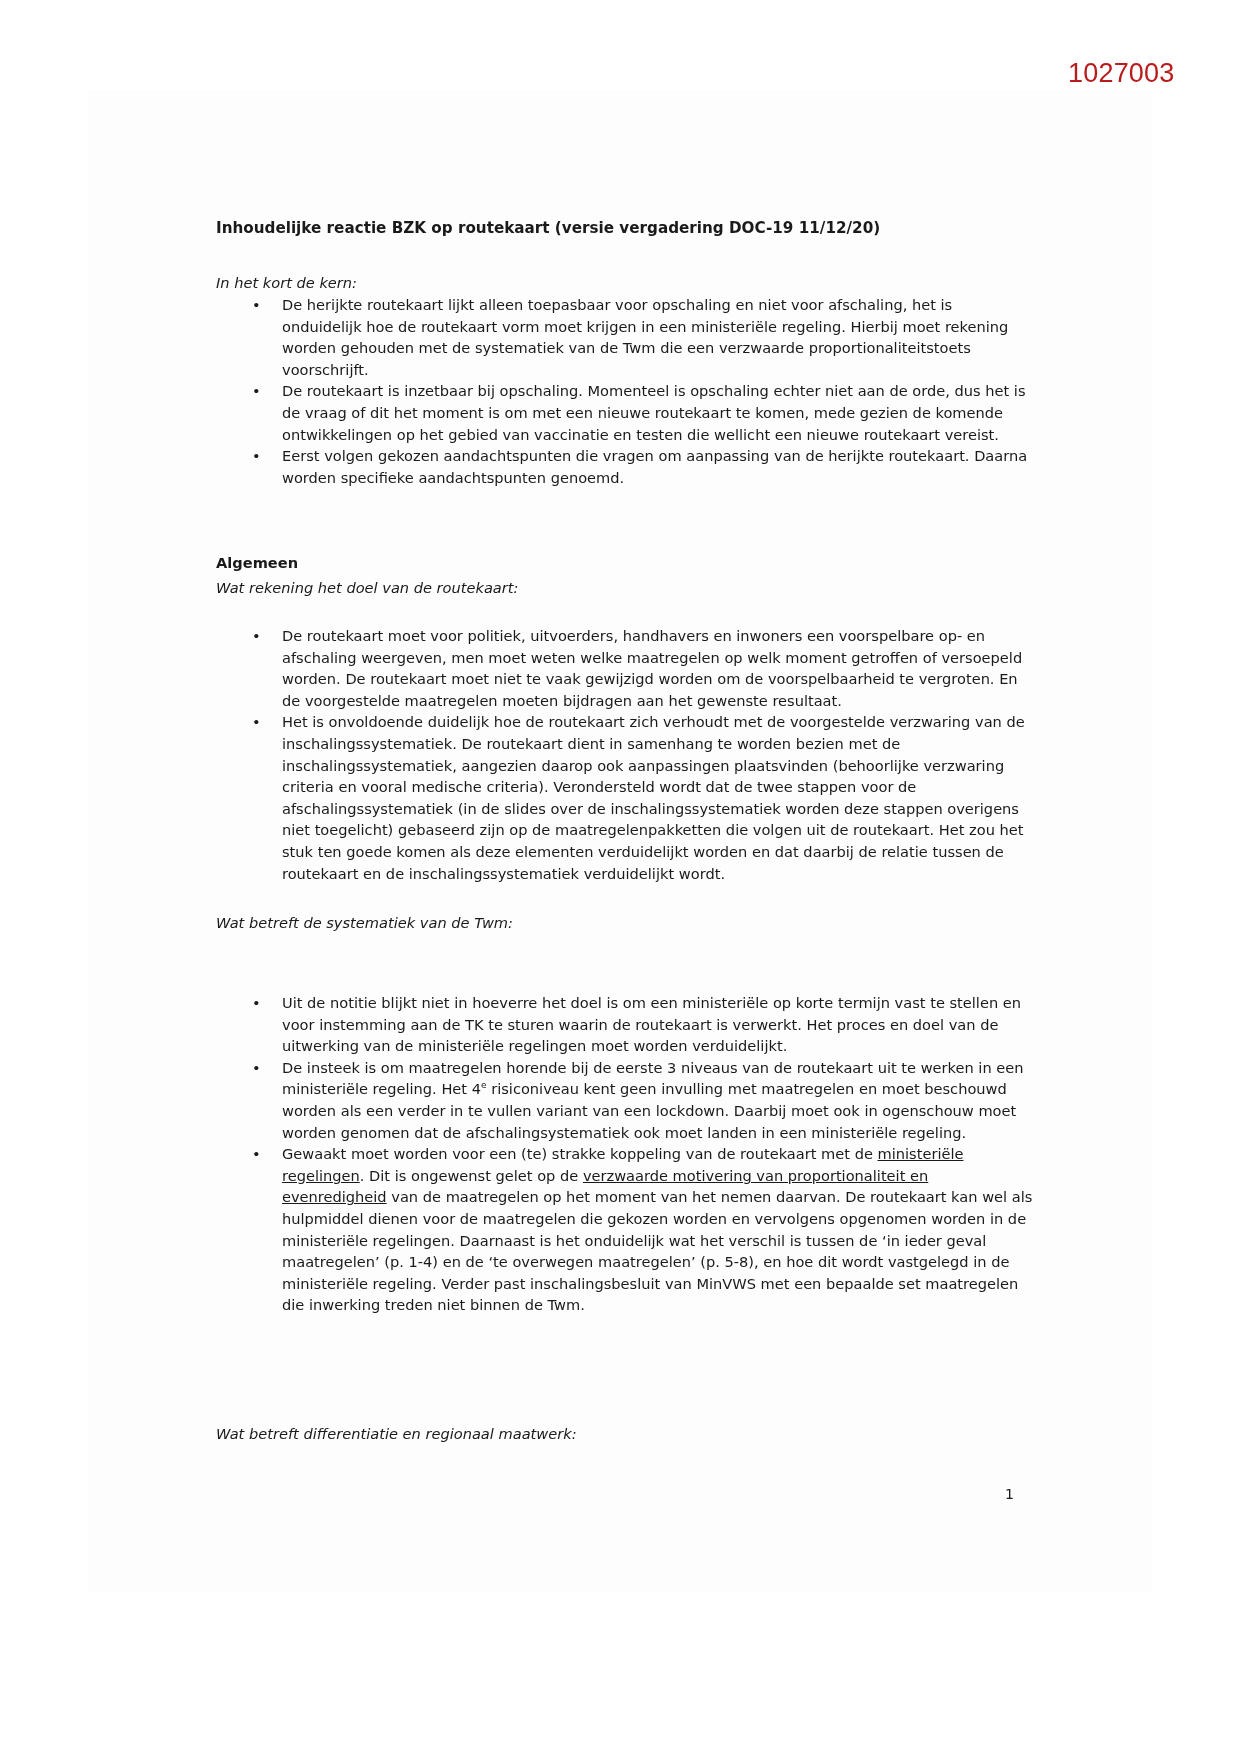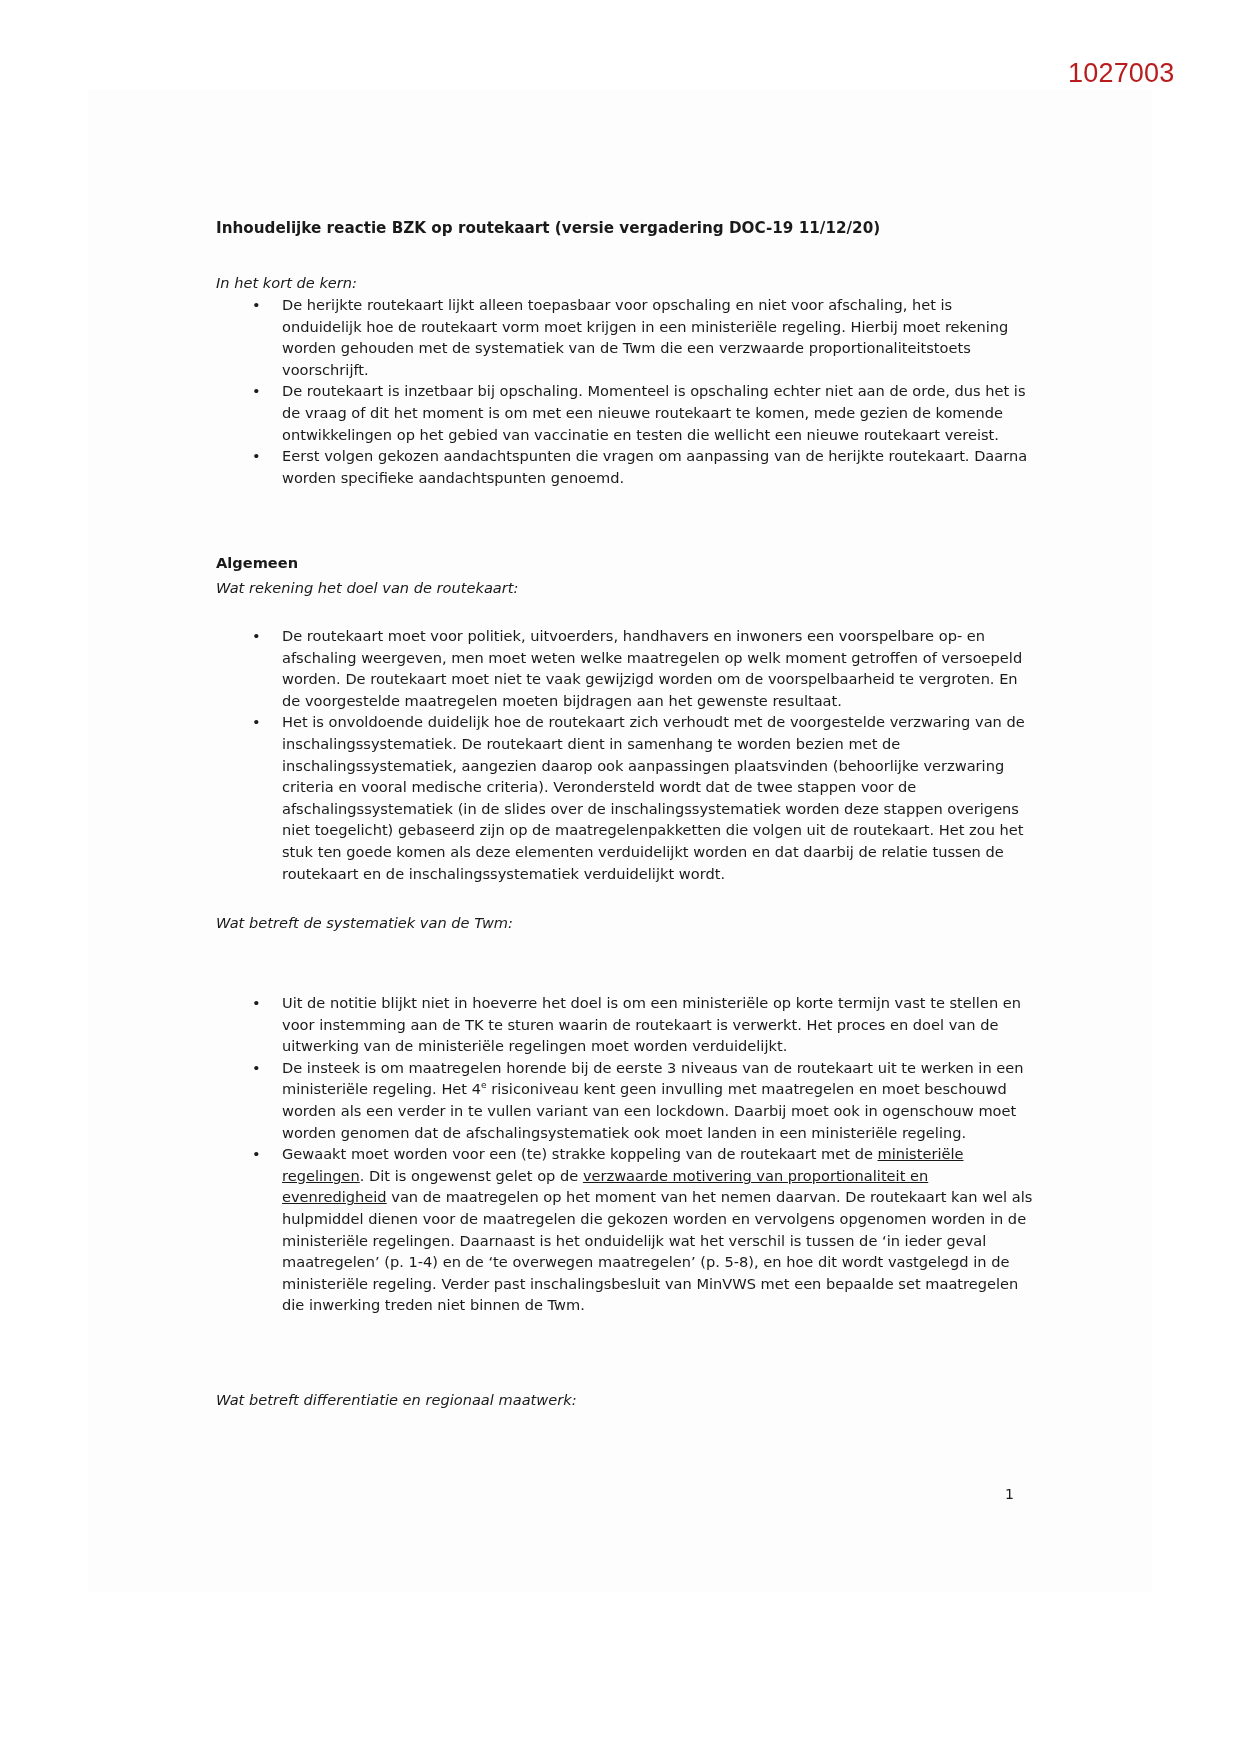--- a/index.html
+++ b/index.html
@@ -135,16 +135,16 @@
     <li>
       <span class="dot">•</span>
       <span><span>De insteek is om maatregelen horende bij de eerste 3 niveaus van de routekaart uit te werken in een ministeriële regeling. Het 4</span><sup>e</sup><span> risiconiveau kent geen invulling met maatregelen en moet beschouwd worden als een verder in te vullen variant van een lockdown. Daarbij moet ook in ogenschouw moet worden genomen dat de afschalingsystematiek ook moet landen in een ministeriële regeling.</span></span>
     </li>
     <li>
       <span class="dot">•</span>
       <span><span>Gewaakt moet worden voor een (te) strakke koppeling van de routekaart met de </span><span class="u">ministeriële regelingen</span><span>. Dit is ongewenst gelet op de </span><span class="u">verzwaarde motivering van proportionaliteit en evenredigheid</span><span> van de maatregelen op het moment van het nemen daarvan. De routekaart kan wel als hulpmiddel dienen voor de maatregelen die gekozen worden en vervolgens opgenomen worden in de ministeriële regelingen. Daarnaast is het onduidelijk wat het verschil is tussen de ‘in ieder geval maatregelen’ (p. 1-4) en de ‘te overwegen maatregelen’ (p. 5-8), en hoe dit wordt vastgelegd in de ministeriële regeling. Verder past inschalingsbesluit van MinVWS met een bepaalde set maatregelen die inwerking treden niet binnen de Twm.</span></span>
     </li>
   </ul>
 
-  <div class="italic-head" style="top:1389px;">Wat betreft differentiatie en regionaal maatwerk:</div>
+  <div class="italic-head" style="top:1423px;">Wat betreft differentiatie en regionaal maatwerk:</div>
 </div>
 
 <div class="page-number">1</div>
 
 </body></html>

